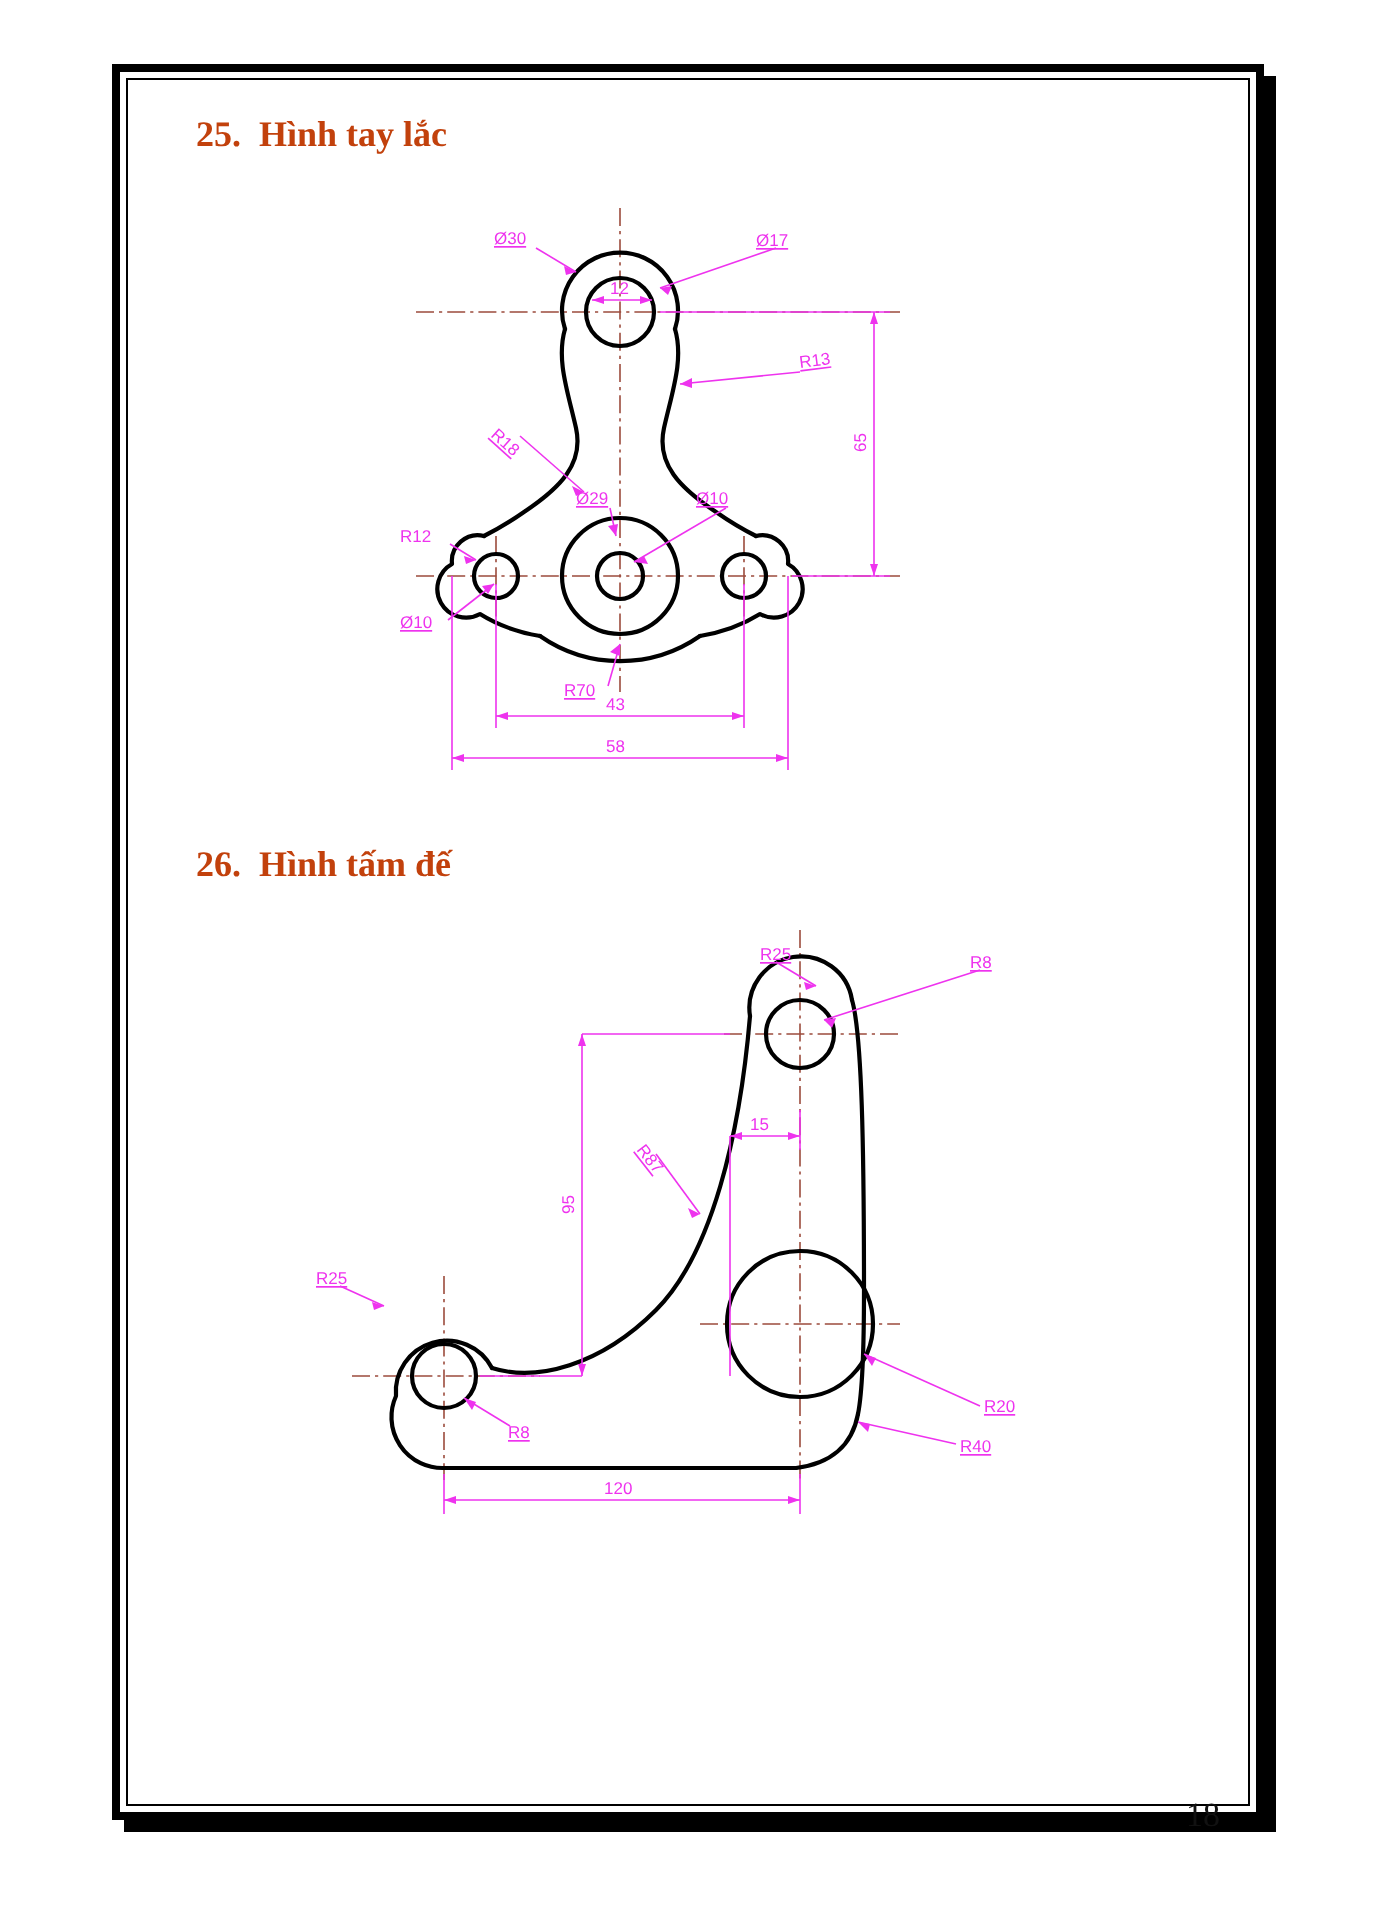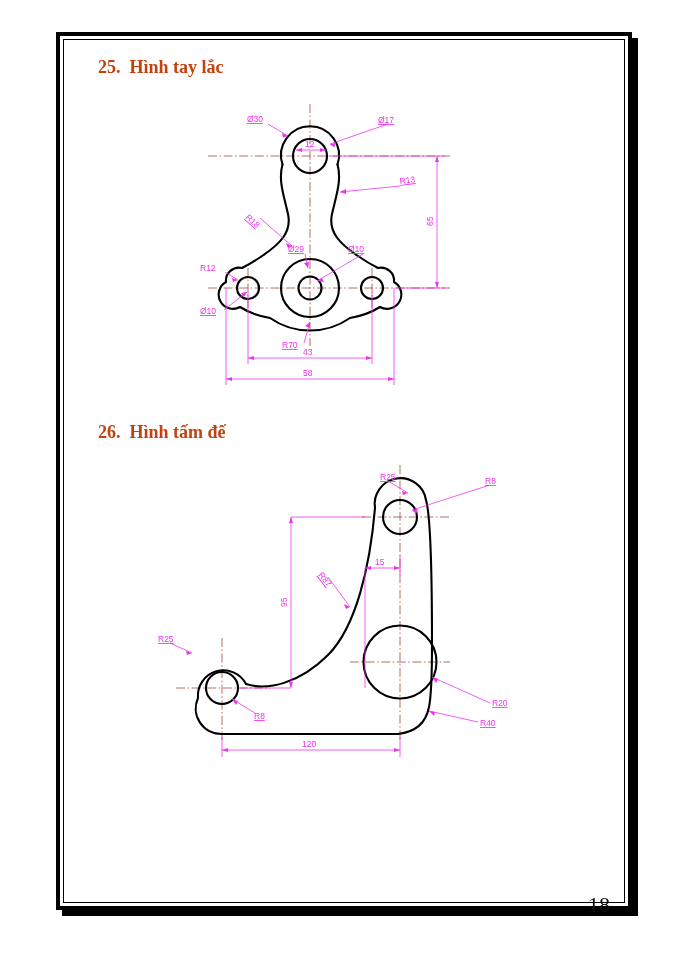--- a/index.html
+++ b/index.html
@@ -13,21 +13,21 @@
   #page-inner{position:absolute;left:3px;top:3px;right:3px;bottom:3px;
               border:1px solid #000;box-sizing:border-box;background:#fff;}
 
   
   .heading{position:absolute;font-weight:bold;font-size:18px;color:#c2410c;white-space:nowrap;}
   .heading .num{display:inline-block;margin-right:9px;}
   #heading-25{left:98px;top:57px;}
   #heading-26{left:98px;top:408px;margin-top:14px;}
 
   
-  #page-number{position:absolute;right:90px;bottom:42px;font-size:22px;color:#111;}
+  #page-number{position:absolute;right:90px;bottom:42px;font-size:17px;color:#111;}
 
   
   .drawing{position:absolute;}
   #drawing-1{left:200px;top:96px;width:300px;height:300px;}
   #drawing-2{left:150px;top:455px;width:400px;height:320px;text-decoration:underline;}
 
   svg{display:block;overflow:visible;}
   .outline{fill:none;stroke:#000000;stroke-width:2.1;stroke-linejoin:round;stroke-linecap:round;}
   .center{fill:none;stroke:#9c4b3c;stroke-width:0.8;
           stroke-dasharray:9 2.5 1.6 2.5;}

